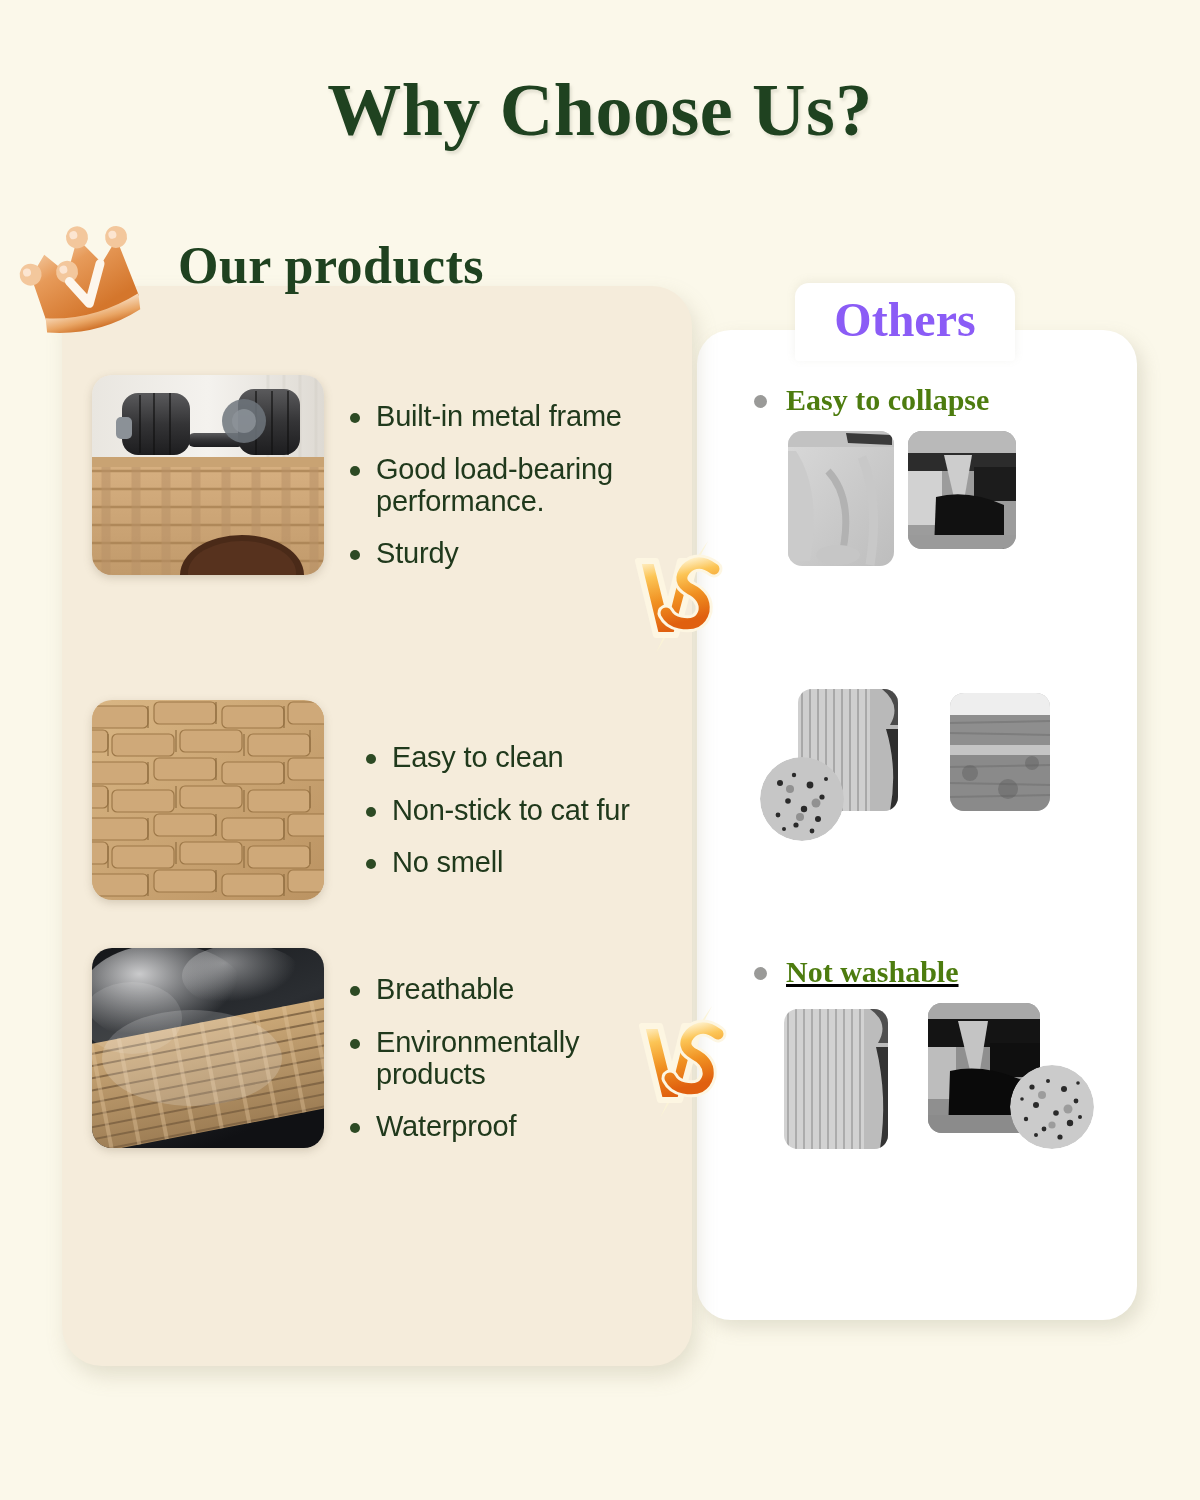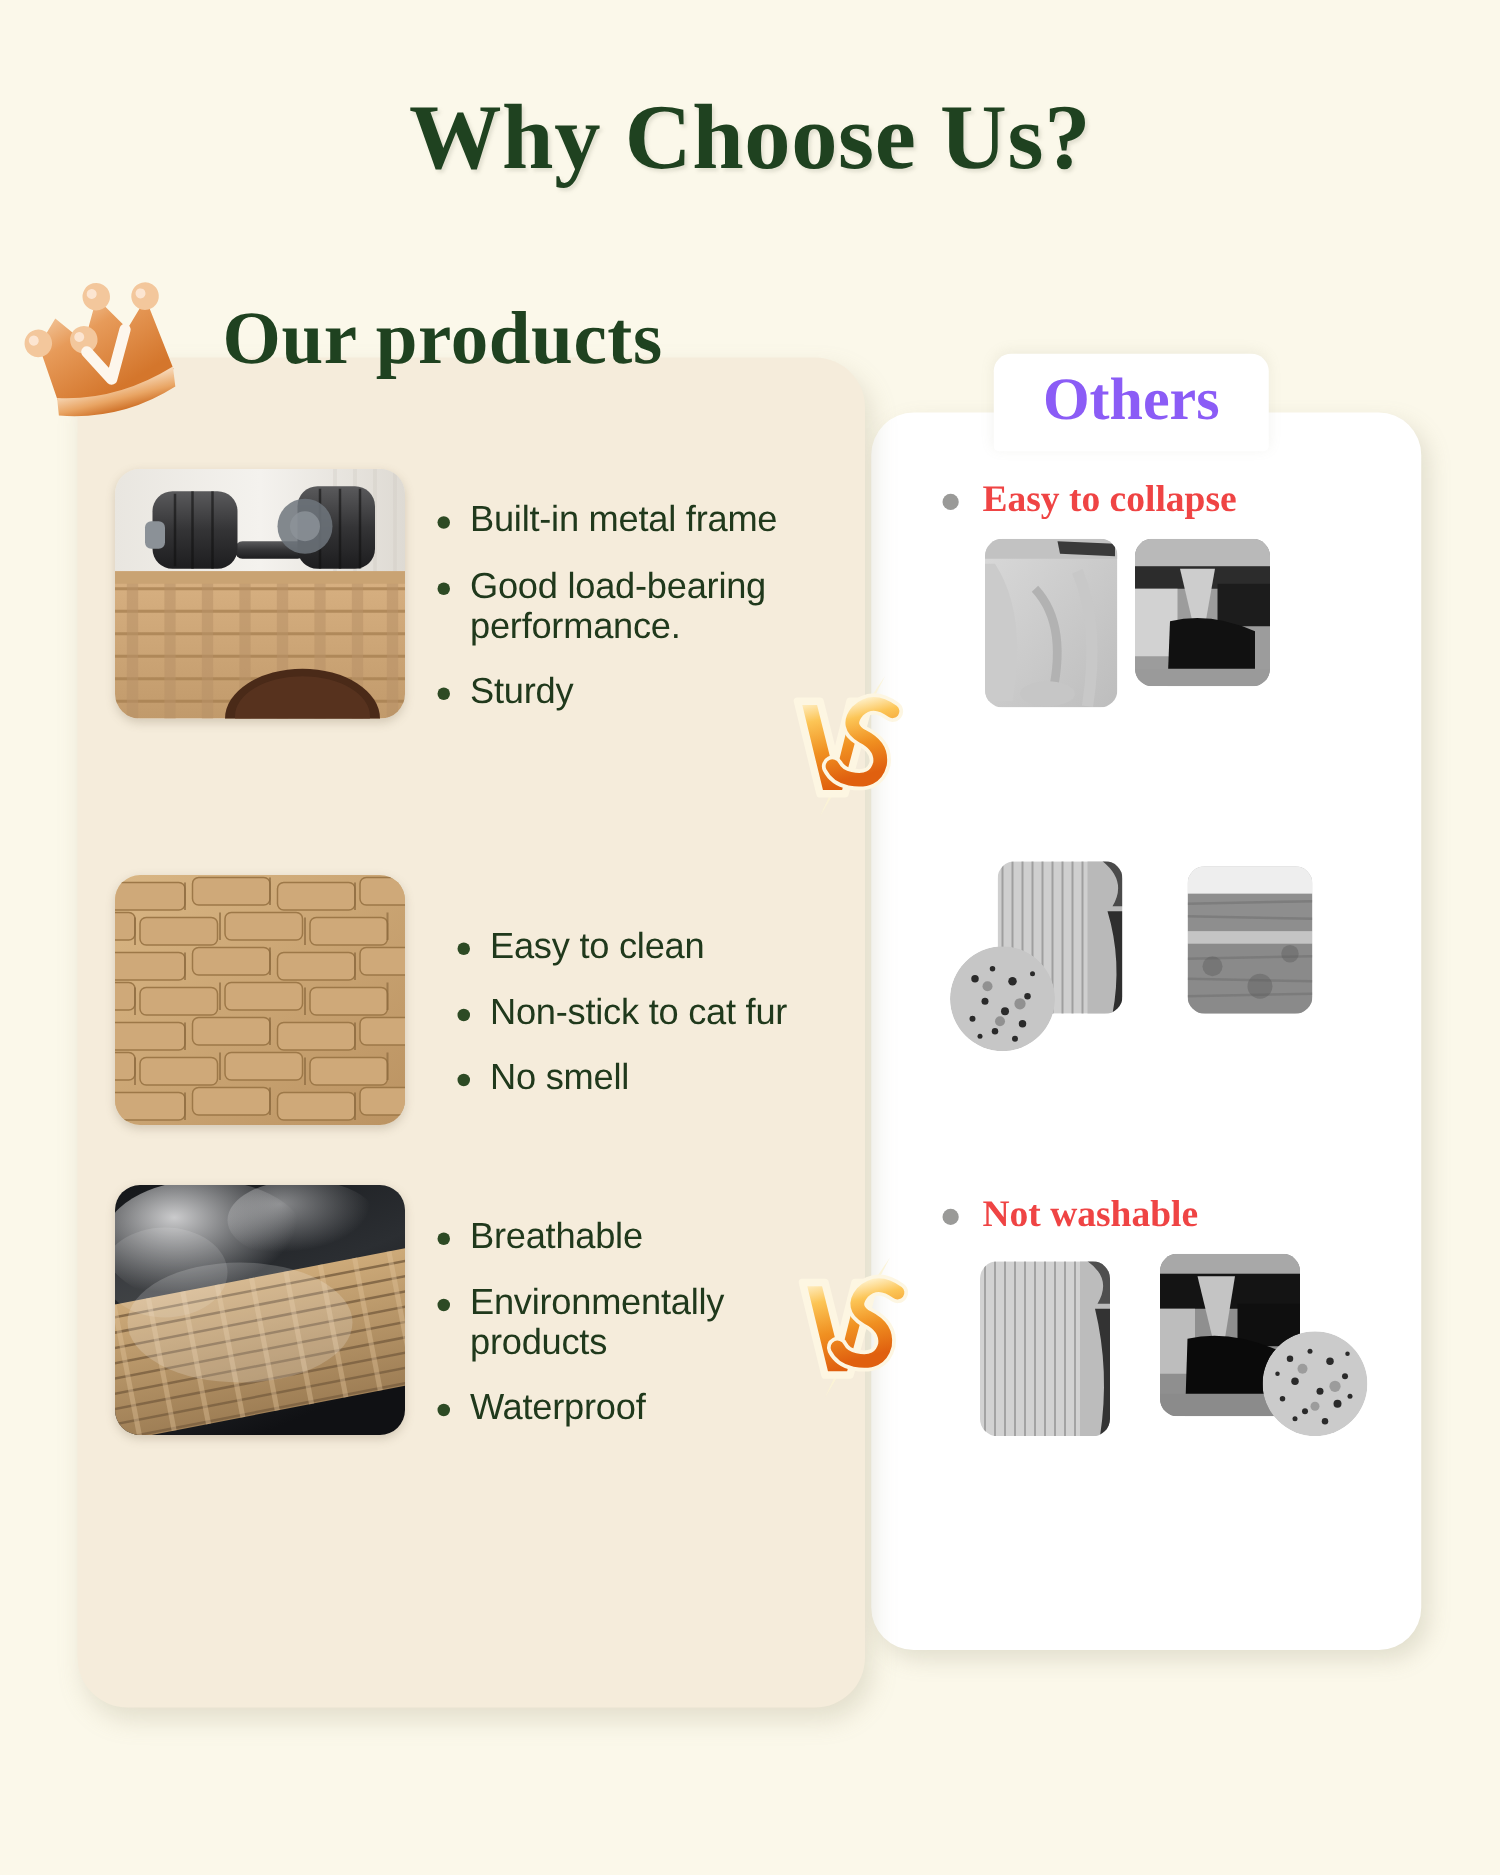--- a/index.html
+++ b/index.html
@@ -77,21 +77,21 @@
     background: #f5ecdb;
     border-radius: 40px;
     box-shadow: 5px 10px 20px rgba(160,150,120,0.25);
   }
   .ours-title {
     position: absolute;
     left: 178px;
     top: 236px;
     font-family: "Liberation Serif", serif;
     font-weight: bold;
-    font-size: 60px;
+    font-size: 52px;
     color: #1f4220;
     letter-spacing: 0.5px;
   }
 
   
   .crown {
     position: absolute;
     left: 8px;
     top: 212px;
     width: 152px;
@@ -145,29 +145,29 @@
     width: 10px;
     height: 10px;
     border-radius: 50%;
     background: #2d4a24;
   }
 
   
   .others-row { position: absolute; left: 750px; width: 360px; }
   .others-row.o1 { top: 383px; }
   .others-row.o2 { top: 675px; }
-  .others-row.o3 { top: 955px; }
+  .others-row.o3 { top: 955px; text-decoration: underline; }
 
   .others-label {
     position: relative;
     padding-left: 36px;
     font-family: "Liberation Serif", serif;
     font-weight: bold;
     font-size: 30px;
-    color: #ef4444;
+    color: #4d7c0f;
   }
   .others-label::before {
     content: "";
     position: absolute;
     left: 4px;
     top: 12px;
     width: 13px;
     height: 13px;
     border-radius: 50%;
     background: #9a9a98;

